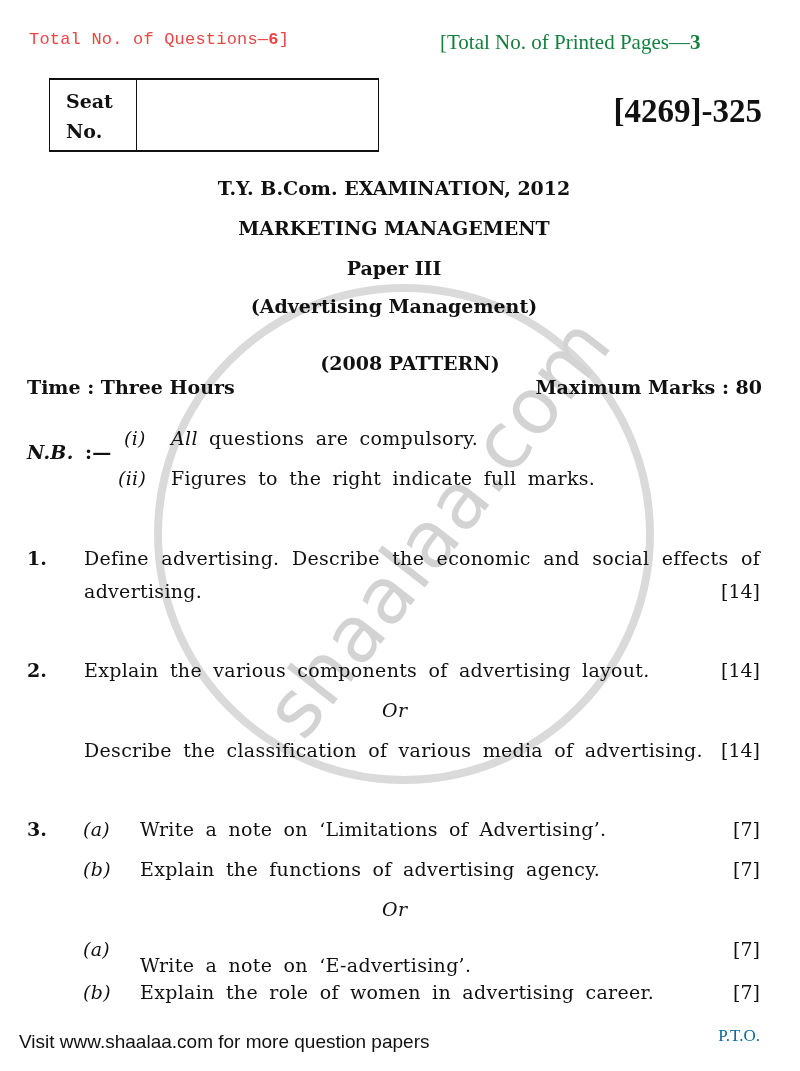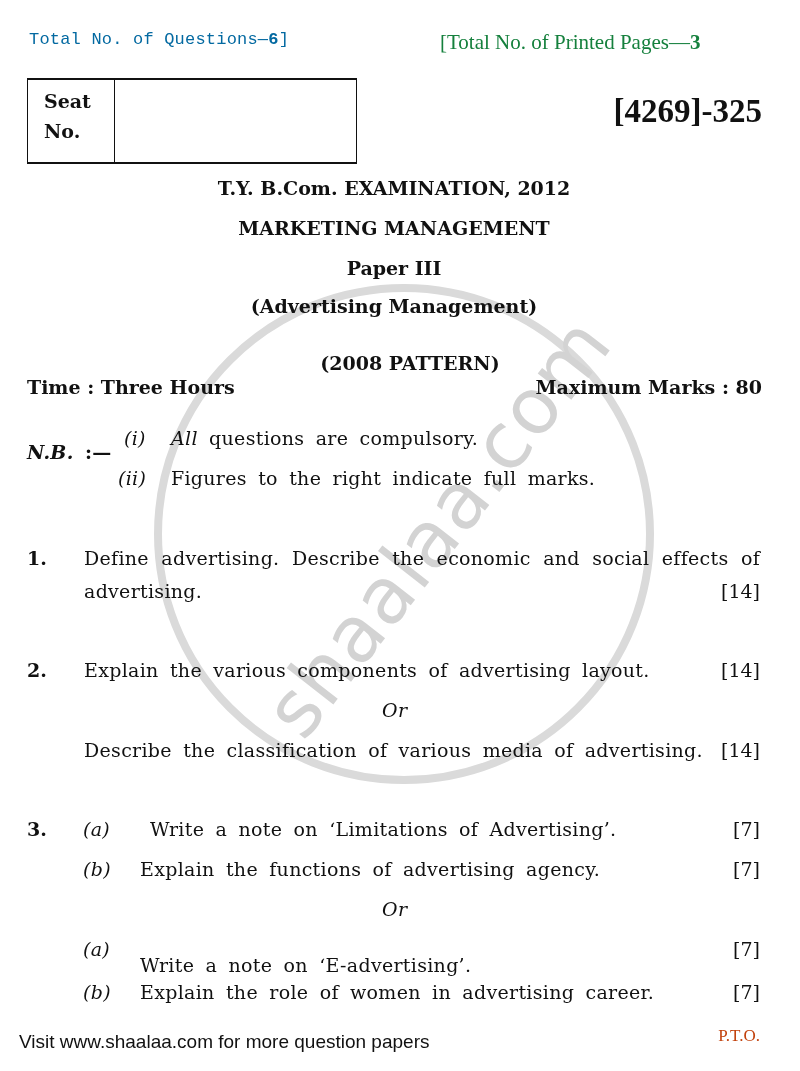--- a/index.html
+++ b/index.html
@@ -21,26 +21,26 @@
       border: 8px solid #dadada; border-radius: 50%; box-sizing: content-box;
     }
     .wm-text {
       position: absolute; left: 185px; top: 482px;
       font-family: "DejaVu Sans", "Liberation Sans", sans-serif;
       font-size: 78px; color: #d3d3d3; transform: rotate(-52deg);
       transform-origin: center center; white-space: nowrap; letter-spacing: 1px;
     }
 
     
-    .hdr-left { left: 29px; top: 30px; color: #0369a1; }
+    .hdr-left { left: 29px; top: 30px; color: #ef4444; }
     .hdr-right { left: 440px; top: 30px; font-size: 21px; color: #15803d; }
     .hdr-right .strong { font-weight: bold; }
 
     .seat-box {
-      position: absolute; left: 27px; top: 78px; width: 330px; height: 86px;
+      position: absolute; left: 49px; top: 78px; width: 330px; height: 74px;
       border-top: 2px solid #111; border-bottom: 2px solid #111;
       border-left: 1.5px solid #111; border-right: 1.5px solid #111;
       box-sizing: border-box;
       padding-left: 48px;
     }
     .seat-divider { position: absolute; left: 86px; top: 0; bottom: 0; width: 0; border-left: 1.5px solid #111; }
     .seat-label { position: absolute; left: 16px; top: 6px; font-size: 19px; font-weight: bold; line-height: 30px; }
     .seat-input { position: absolute; left: 88px; top: 0; right: 0; bottom: 0; }
 
     .paper-code { right: 38px; top: 93px; font-size: 33px; font-weight: bold; font-family: "Liberation Serif", "DejaVu Serif", serif; }
@@ -51,21 +51,21 @@
     .marks-line { right: 38px; top: 376px; font-size: 19px; font-weight: bold; }
 
     .body-text { font-size: 19px; letter-spacing: 0.3px; word-spacing: 5px; }
     .mark { font-size: 19px; }
     .qnum { font-weight: bold; font-size: 19px; }
 
     .footer-left {
       left: 19px; top: 1031px; font-family: "Liberation Sans", "DejaVu Sans", sans-serif;
       font-size: 19px; color: #111;
     }
-    .footer-right { right: 40px; top: 1026px; font-size: 17px; color: #c2410c; }
+    .footer-right { right: 40px; top: 1026px; font-size: 17px; color: #0369a1; }
   </style>
 </head>
 <body>
 
 <div class="wm-circle"></div>
 <div class="wm-text">shaalaa.com</div>
 
 <div class="abs mono hdr-left">
   <span>Total No. of Questions—</span><span class="bold">6</span><span>]</span>
 </div>
@@ -116,21 +116,21 @@
 <div class="abs cm qnum" style="left:27px; top:659px;">2.</div>
 <div class="abs cm body-text" style="left:84px; top:659px;">Explain the various components of advertising layout.</div>
 <div class="abs cm mark" style="right:40px; top:659px;">[14]</div>
 <div class="abs cm body-text ital" style="left:382px; top:699px;">Or</div>
 <div class="abs cm body-text" style="left:84px; top:739px;">Describe the classification of various media of advertising.</div>
 <div class="abs cm mark" style="right:40px; top:739px;">[14]</div>
 
 <div class="abs cm qnum" style="left:27px; top:818px;">3.</div>
 
 <div class="abs cm body-text ital" style="left:83px; top:818px;">(a)</div>
-<div class="abs cm body-text" style="left:150px; top:818px;">Write a note on ‘Limitations of Advertising’.</div>
+<div class="abs cm body-text" style="left:140px; top:818px;">Write a note on ‘Limitations of Advertising’.</div>
 <div class="abs cm mark" style="right:40px; top:818px;">[7]</div>
 
 <div class="abs cm body-text ital" style="left:83px; top:858px;">(b)</div>
 <div class="abs cm body-text" style="left:140px; top:858px;">Explain the functions of advertising agency.</div>
 <div class="abs cm mark" style="right:40px; top:858px;">[7]</div>
 
 <div class="abs cm body-text ital" style="left:382px; top:898px;">Or</div>
 
 <div class="abs cm body-text ital" style="left:83px; top:938px;">(a)</div>
 <div class="abs cm body-text" style="left:140px; top:938px;margin-top:16px;">Write a note on ‘E-advertising’.</div>

